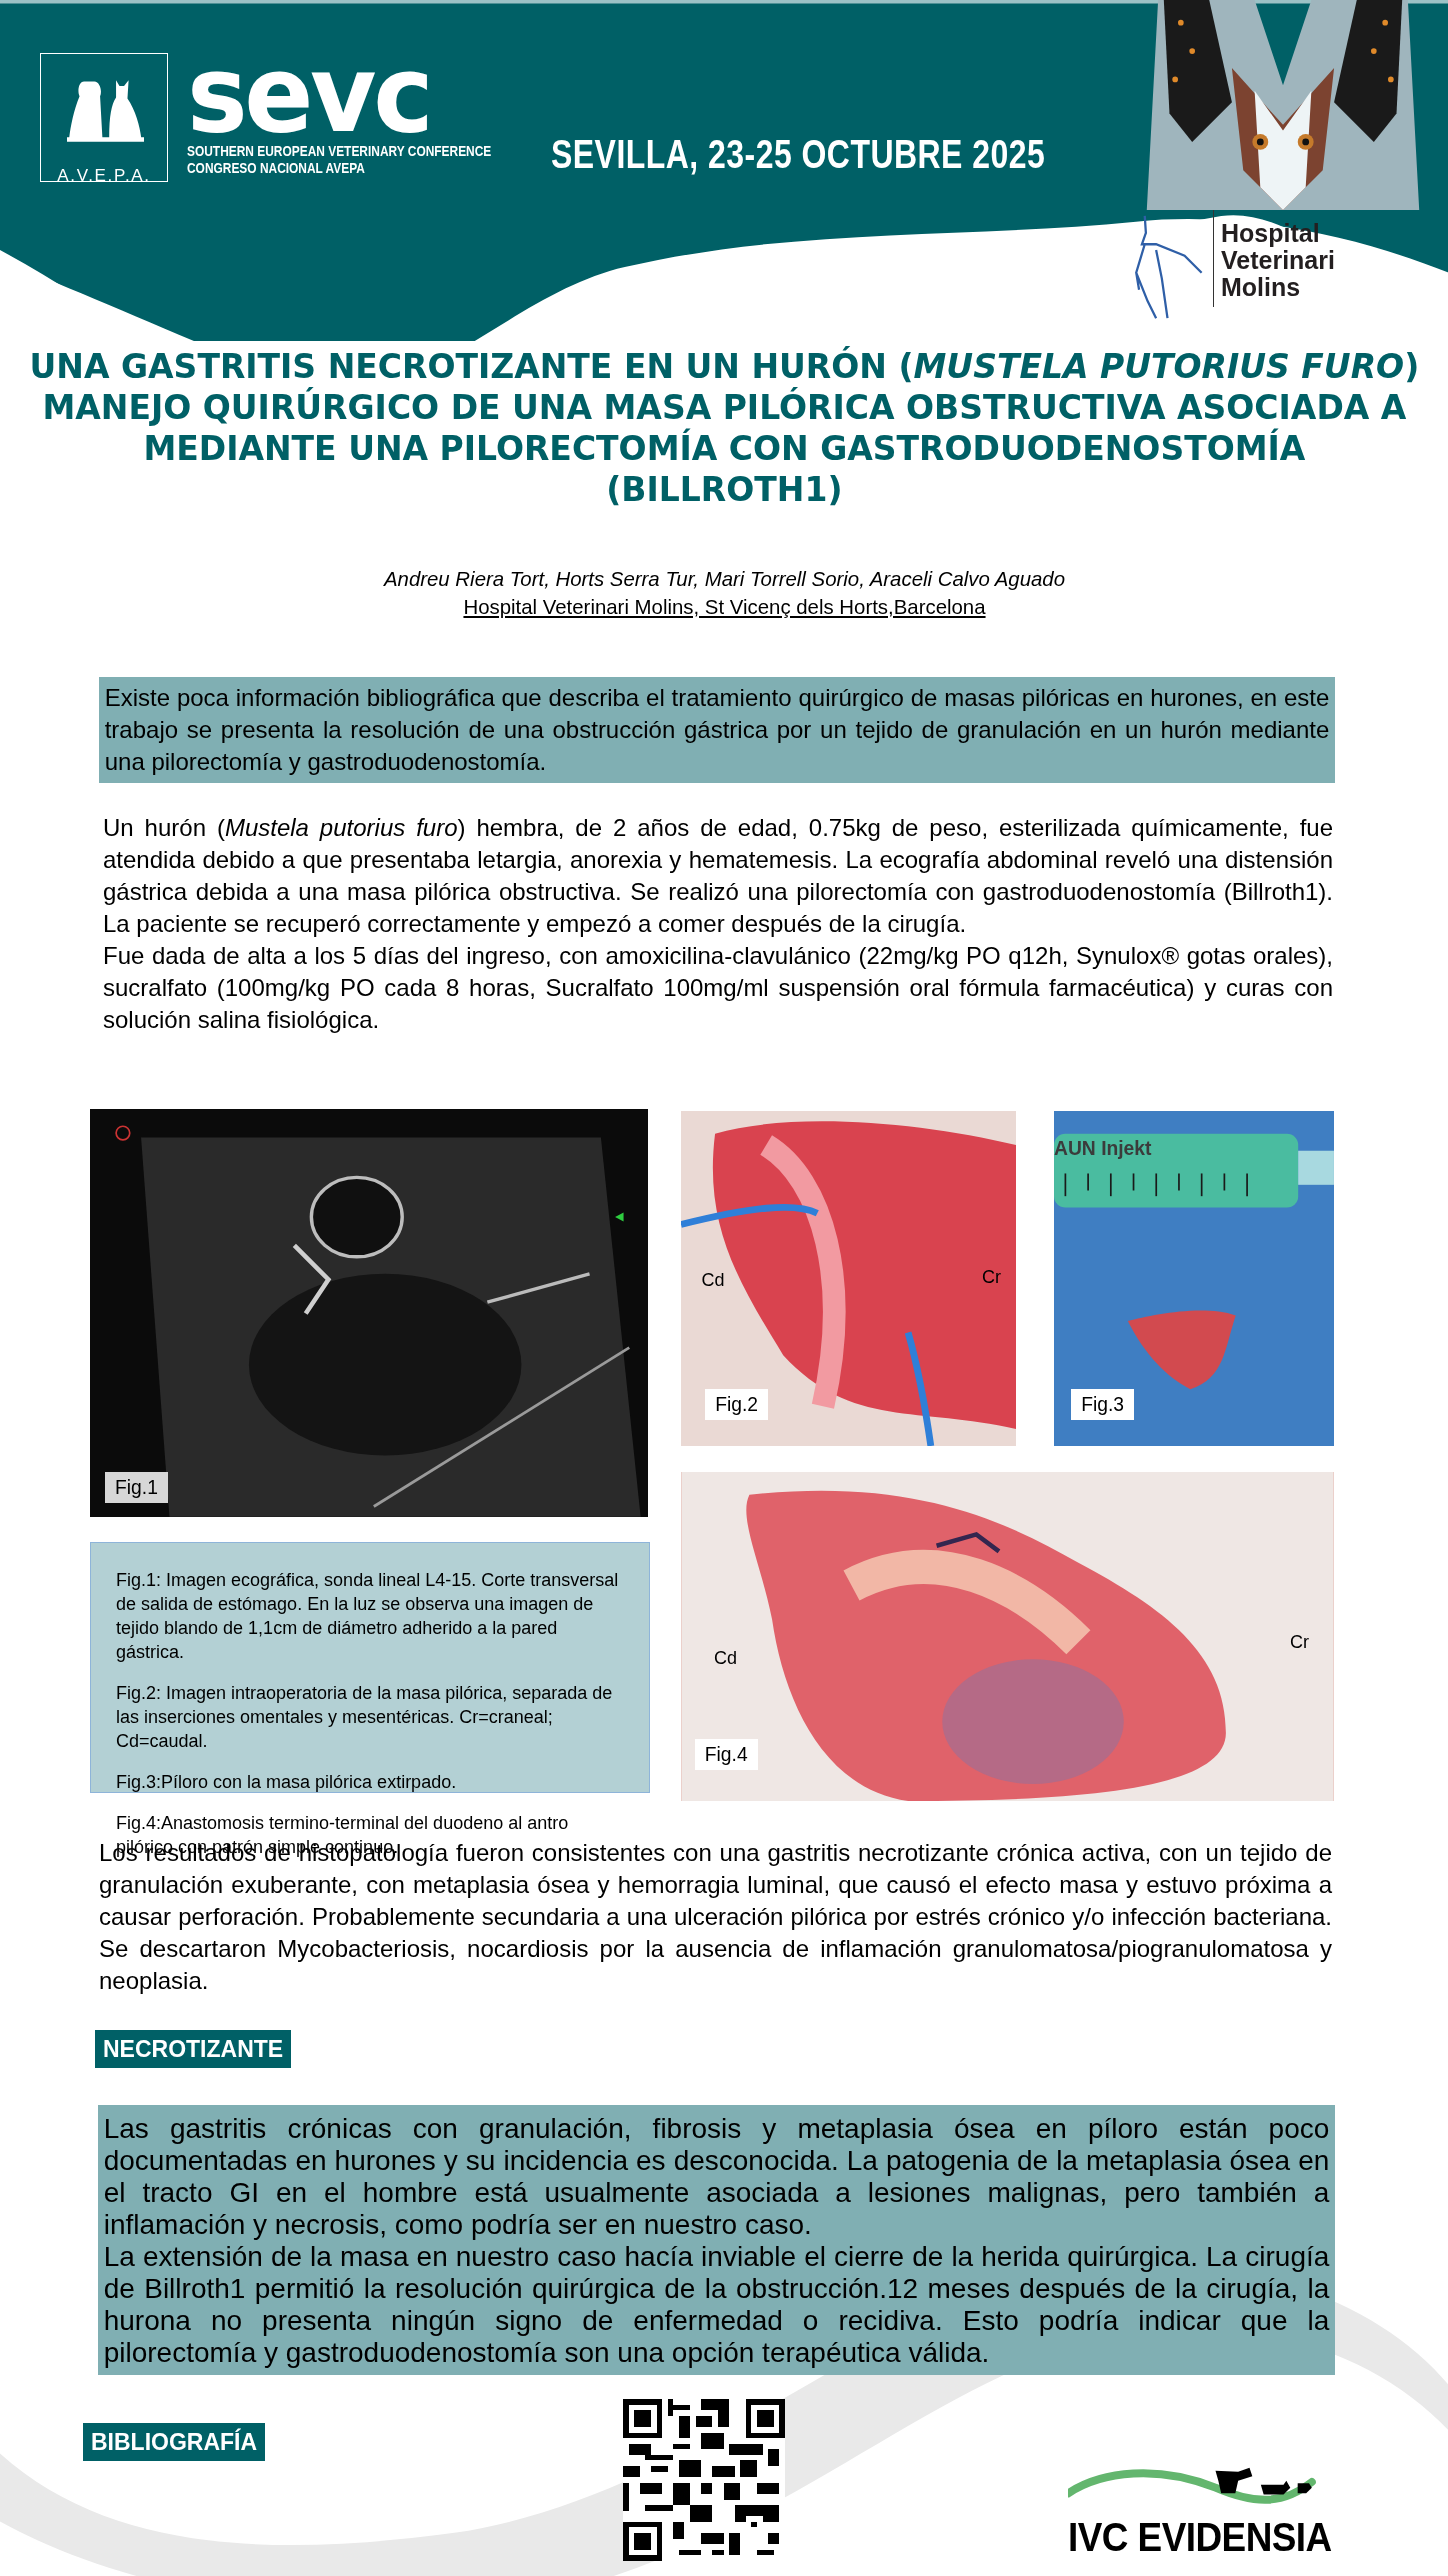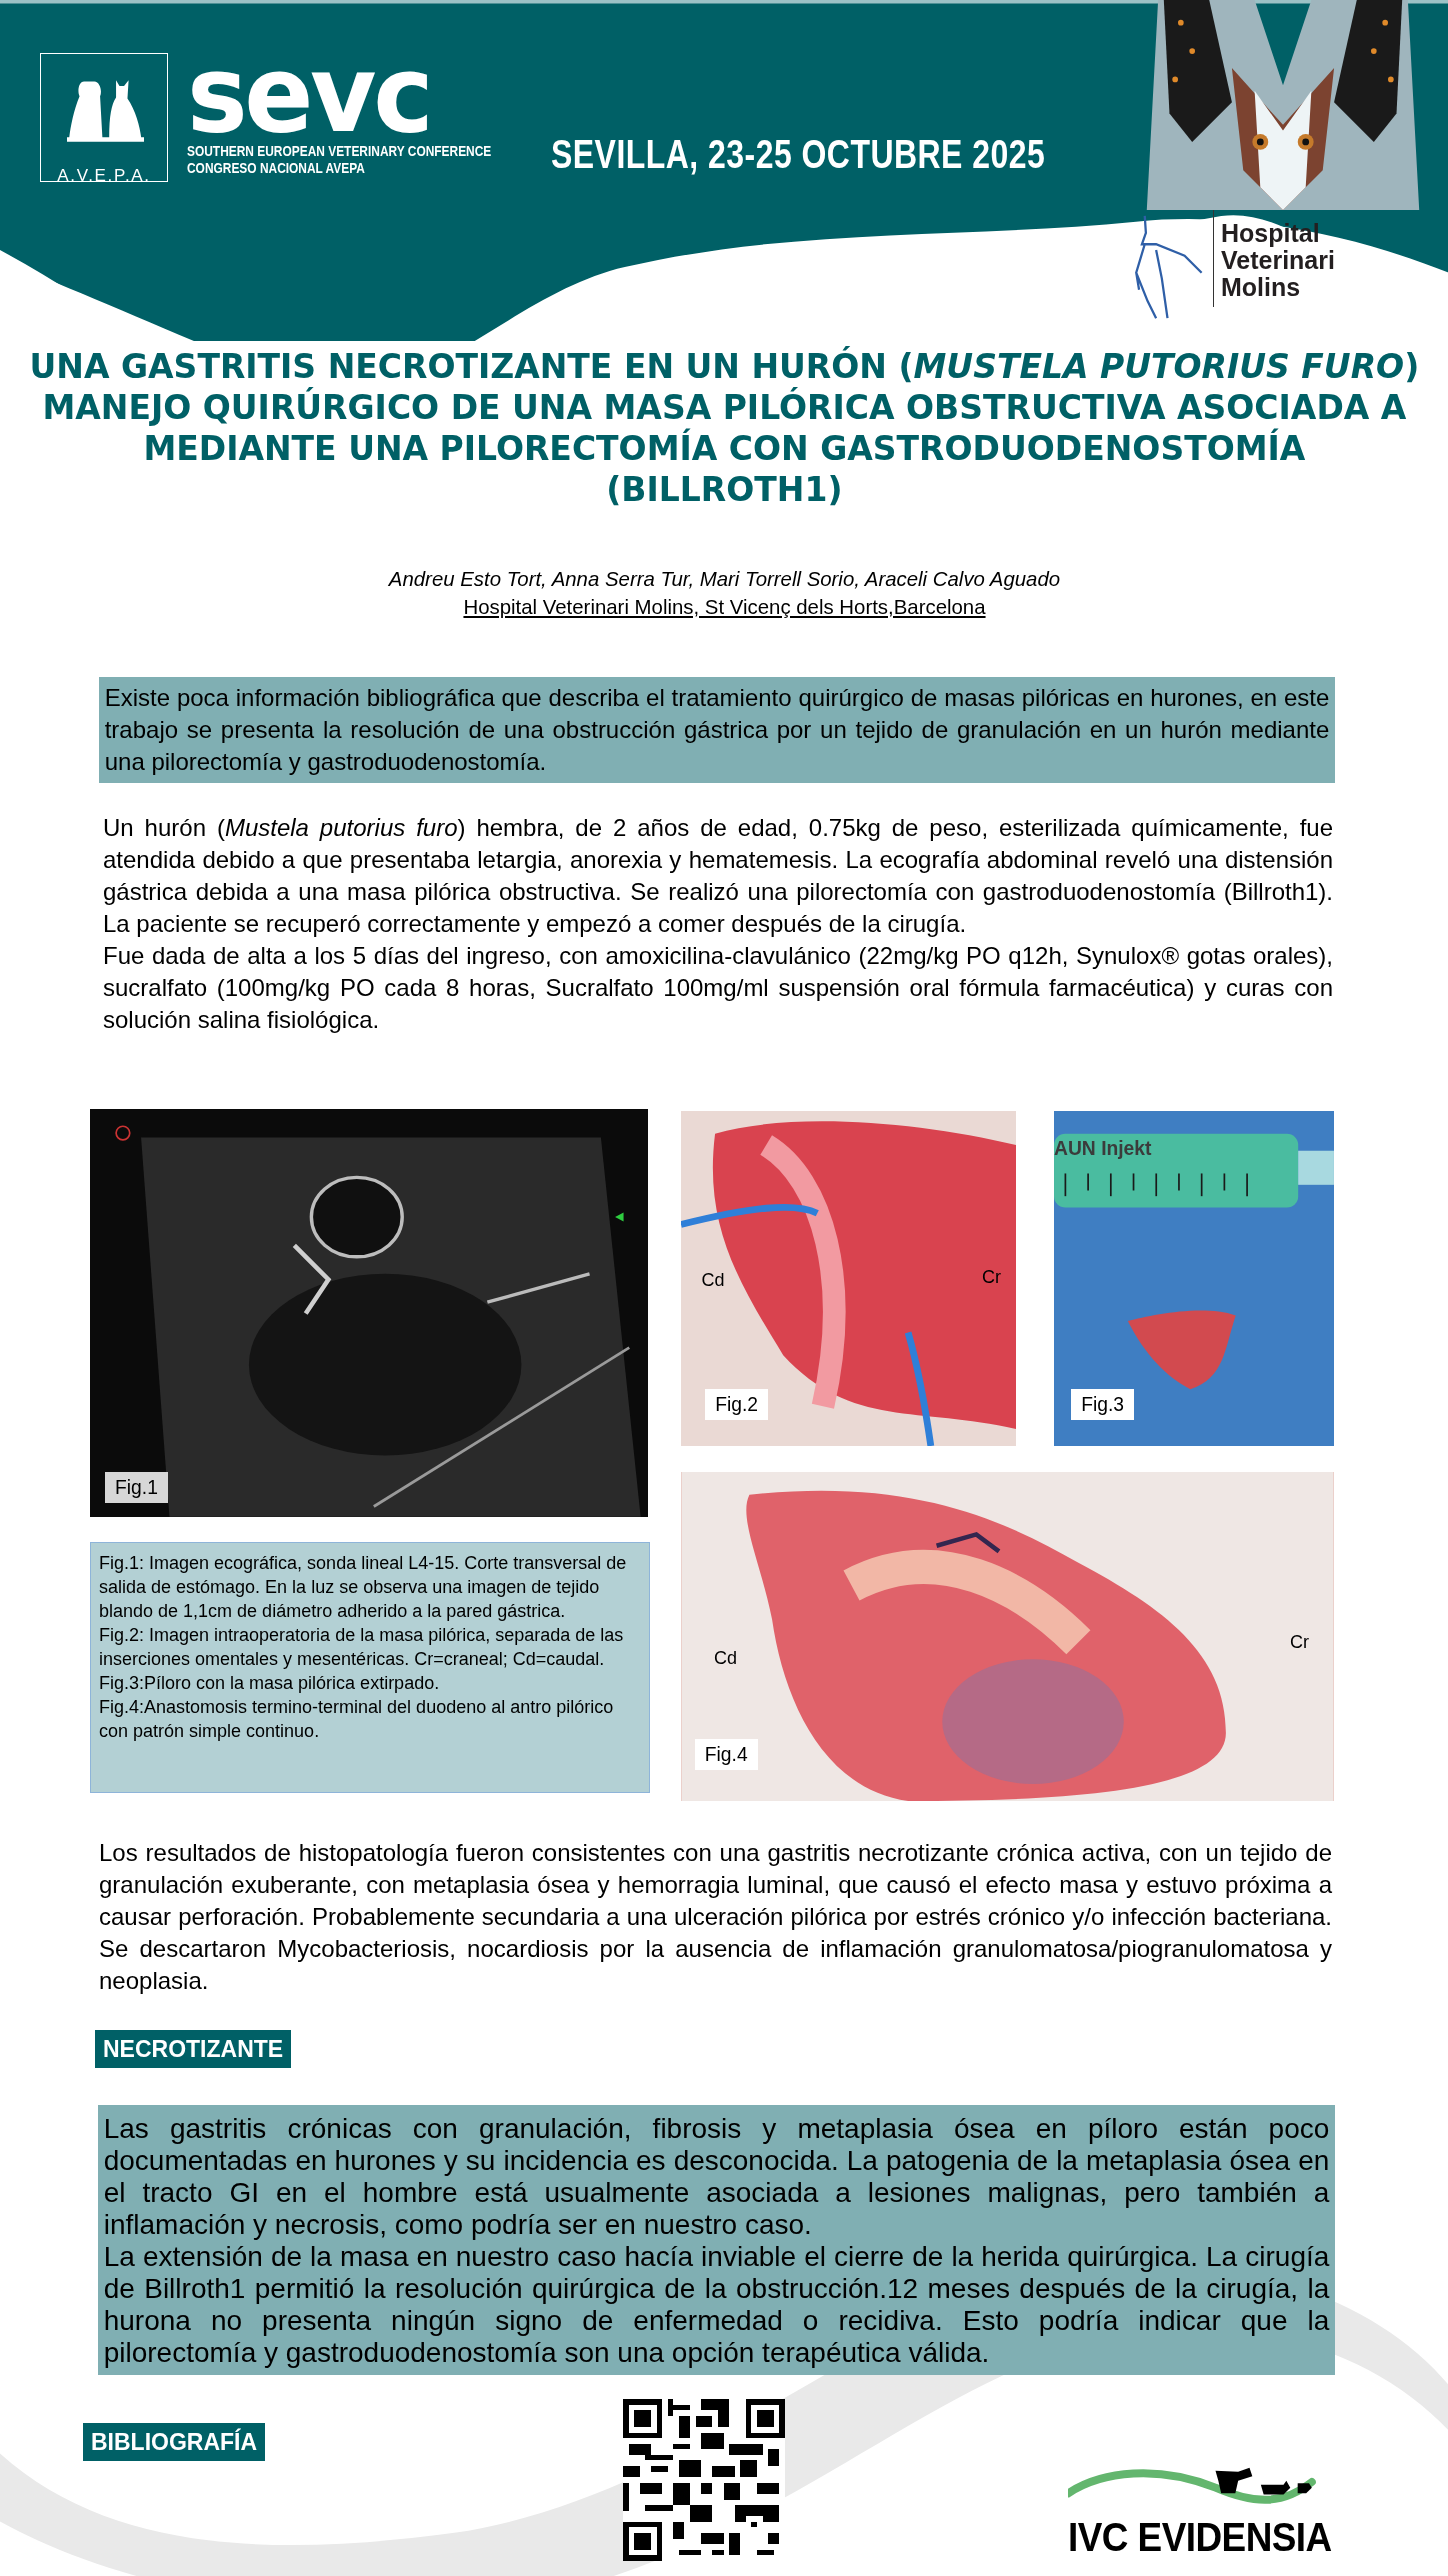--- a/index.html
+++ b/index.html
@@ -43,21 +43,21 @@
   .fig1 { left:90px; top:1109px; width:558px; height:408px; background:#0b0b0b; }
   .fig2 { left:681px; top:1111px; width:335px; height:335px; background:#d94c55; }
   .fig3 { left:1054px; top:1111px; width:280px; height:335px; background:#3f7ec2; }
   .fig4 { left:681px; top:1472px; width:653px; height:329px; background:#e5a39a; }
   .fig-label { position:absolute; background:#fff; color:#000; font-size:19.3px; padding:4.5px 10.2px; }
   .fig1 .fig-label { background:#d7d7d7; left:14.8px; bottom:13.6px; }
   .fig-side { position:absolute; color:#000; font-size:18px; }
 
   .caption { left:90px; top:1542px; width:560px; height:251px; background:#b3d0d4; border:1.1px solid #8eb4d9;
              box-sizing:border-box; padding:8px 8px; font-size:18px; line-height:24px; }
-  .caption p { margin:0; }
+  .caption p { margin:17px; }
 
   .results { left:99px; top:1837px; width:1233px; font-size:24px; line-height:32px; text-align:justify; }
 
   .section-tag { background:#006066; color:#fff; font-weight:bold; font-size:23px; padding:5.7px 8px; }
   .concl-tag { left:95px; top:2030px; }
   .concl-box { left:98px; top:2105px; width:1237px; height:270px; padding:8px 5.7px; box-sizing:border-box;
                font-size:28px; line-height:32px; text-align:justify; }
   .concl-box p { margin:0; }
   .biblio-tag { left:83px; top:2423px; }
 
@@ -122,21 +122,21 @@
   </div>
 </div>
 
 <div class="abs title">
   <div><span>UNA GASTRITIS NECROTIZANTE EN UN HURÓN (</span><i>MUSTELA PUTORIUS FURO</i><span>)</span></div>
   <div>MANEJO QUIRÚRGICO DE UNA MASA PILÓRICA OBSTRUCTIVA ASOCIADA A</div>
   <div>MEDIANTE UNA PILORECTOMÍA CON GASTRODUODENOSTOMÍA</div>
   <div>(BILLROTH1)</div>
 </div>
 
-<div class="abs authors">Andreu Esto Tort, Anna Serra Tur, Mari Torrell Sorio, Araceli Calvo Aguado</div>
+<div class="abs authors">Andreu Riera Tort, Horts Serra Tur, Mari Torrell Sorio, Araceli Calvo Aguado</div>
 <div class="abs affil"><span>Hospital Veterinari Molins, St Vicenç dels Horts,Barcelona</span></div>
 
 <div class="abs box-teal intro-box">Existe poca información bibliográfica que describa el tratamiento quirúrgico de masas pilóricas en hurones, en este trabajo se presenta la resolución de una obstrucción gástrica por un tejido de granulación en un hurón mediante una pilorectomía y gastroduodenostomía.</div>
 
 <div class="abs case">
   <p><span>Un hurón (</span><i>Mustela putorius furo</i><span>) hembra, de 2 años de edad, 0.75kg de peso, esterilizada químicamente, fue atendida debido a que presentaba letargia, anorexia y hematemesis. La ecografía abdominal reveló una distensión gástrica debida a una masa pilórica obstructiva. Se realizó una pilorectomía con gastroduodenostomía (Billroth1). La paciente se recuperó correctamente y empezó a comer después de la cirugía.</span></p>
   <p>Fue dada de alta a los 5 días del ingreso, con amoxicilina-clavulánico (22mg/kg PO q12h, Synulox® gotas orales), sucralfato (100mg/kg PO cada 8 horas, Sucralfato 100mg/ml suspensión oral fórmula farmacéutica) y curas con solución salina fisiológica.</p>
 </div>
 
 <div class="abs fig fig1">

